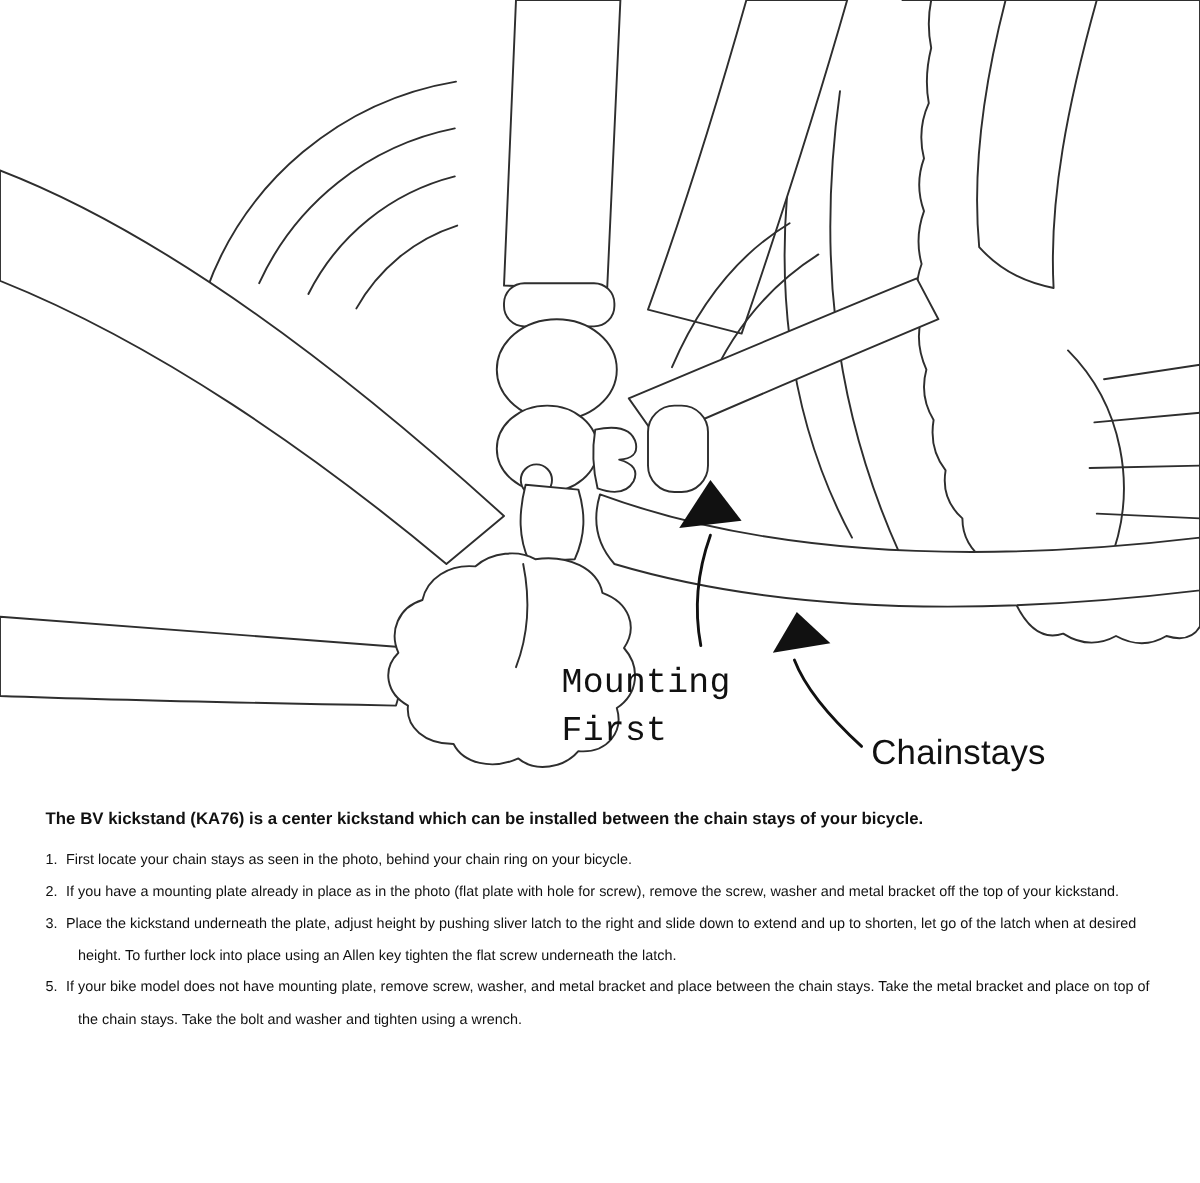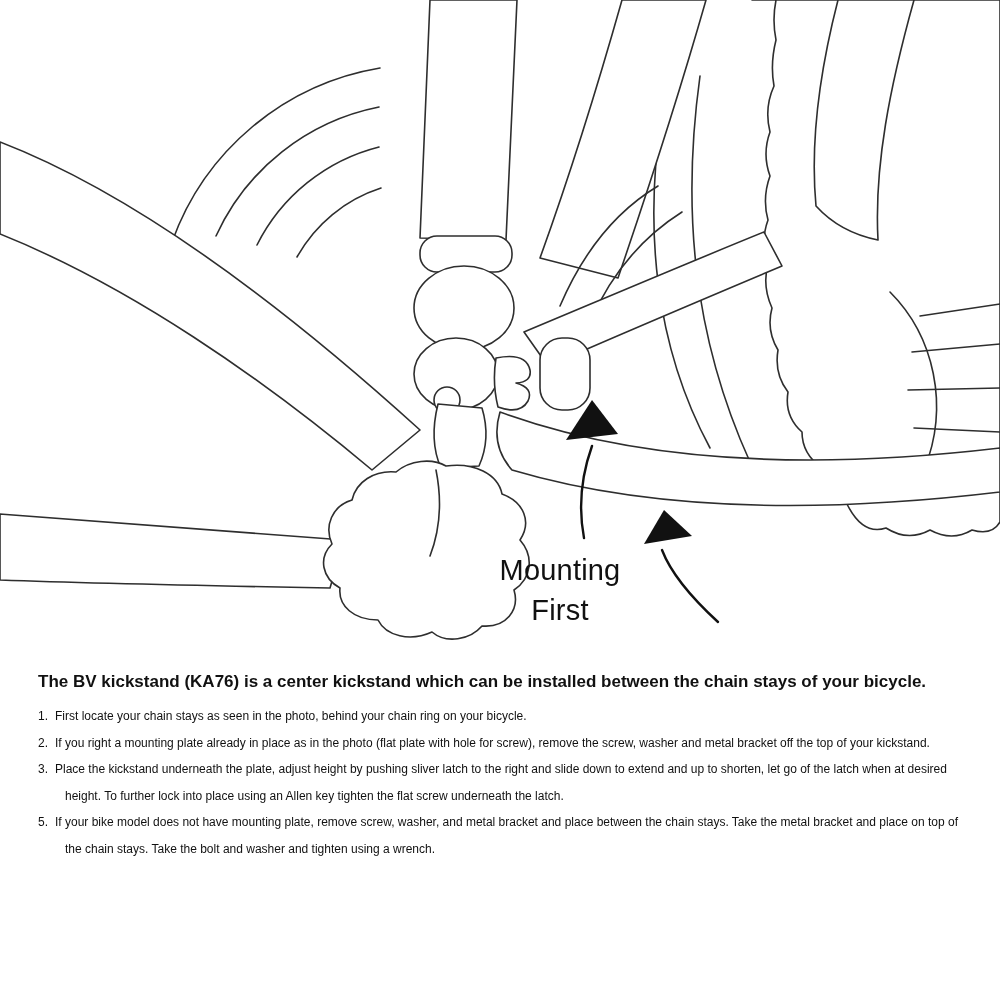--- a/index.html
+++ b/index.html
@@ -15,31 +15,31 @@
   .diagram { position: absolute; left: 0; top: 0; width: 1000px; height: 660px; }
   .diagram svg { display: block; }
   .label {
     position: absolute;
     font-size: 29px;
     color: #111111;
     letter-spacing: 0.2px;
   }
   .label-mounting {
     left: 468px; top: 550px; width: 184px;
-    text-align: center; line-height: 40px;
+    line-height: 40px; font-family: Liberation Mono, monospace;
   }
   .label-chainstays { left: 726px; top: 612px; }
   .instructions {
     position: absolute;
     left: 38px; top: 670px;
     width: 926px;
   }
   .heading {
     margin: 0 0 9px 0;
-    font-size: 17px;
+    font-size: 14px;
     font-weight: bold;
     line-height: 24px;
   }
   .step {
     margin: 0;
     font-size: 12px;
     line-height: 26.5px;
     padding-left: 27px;
     text-indent: -27px;
   }
@@ -109,28 +109,29 @@
       <path fill="#111111" stroke="none" d="M592,400 L618,434 L566,440 Z"></path>
       <path stroke="#111111" stroke-width="2.4" d="M584,538 C578,506 582,474 592,446"></path>
       <path fill="#111111" stroke="none" d="M664,510 L692,536 L644,544 Z"></path>
       <path stroke="#111111" stroke-width="2.4" d="M718,622 C694,600 672,576 662,550"></path>
     </svg>
 
     <div class="label label-mounting">
       <div>Mounting</div>
       <div>First</div>
     </div>
+    <div class="label label-chainstays">Chainstays</div>
   </div>
 
   <div class="instructions">
     <p class="heading">The BV kickstand (KA76) is a center kickstand which can be installed between the chain stays of your bicycle.</p>
 
     <p class="step"><span class="num">1.</span><span>First locate your chain stays as seen in the photo, behind your chain ring on your bicycle.</span></p>
 
-    <p class="step"><span class="num">2.</span><span>If you right a mounting plate already in place as in the photo (flat plate with hole for screw), remove the screw, washer and metal bracket off the top of your kickstand.</span></p>
+    <p class="step"><span class="num">2.</span><span>If you have a mounting plate already in place as in the photo (flat plate with hole for screw), remove the screw, washer and metal bracket off the top of your kickstand.</span></p>
 
     <p class="step"><span class="num">3.</span><span>Place the kickstand underneath the plate, adjust height by pushing sliver latch to the right and slide down to extend and up to shorten, let go of the latch when at desired height. To further lock into place using an Allen key tighten the flat screw underneath the latch.</span></p>
 
 
     <p class="step"><span class="num">5.</span><span>If your bike model does not have mounting plate, remove screw, washer, and metal bracket and place between the chain stays. Take the metal bracket and place on top of the chain stays. Take the bolt and washer and tighten using a wrench.</span></p>
   </div>
 
 </div>
 
 </body></html>

